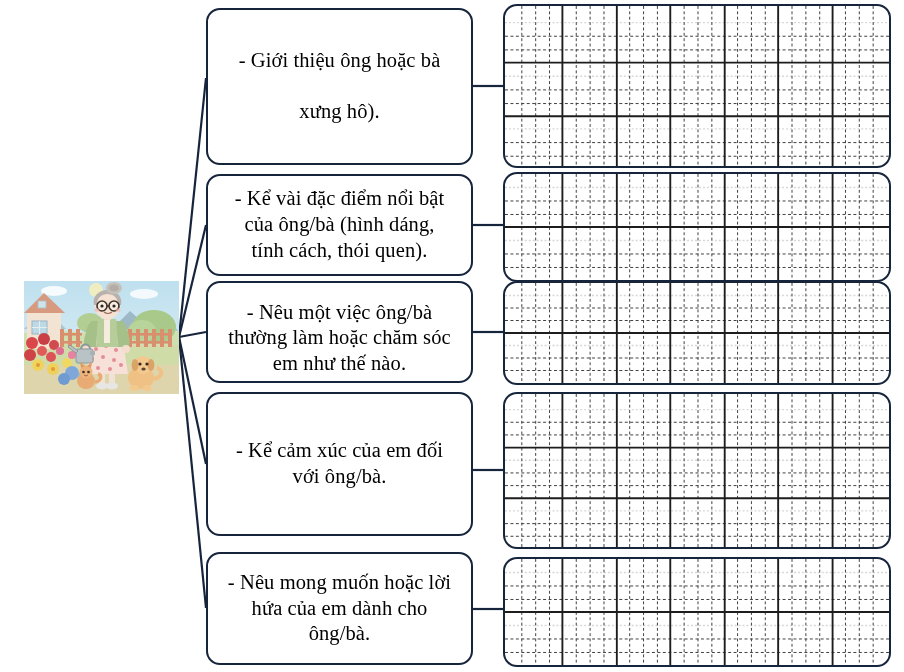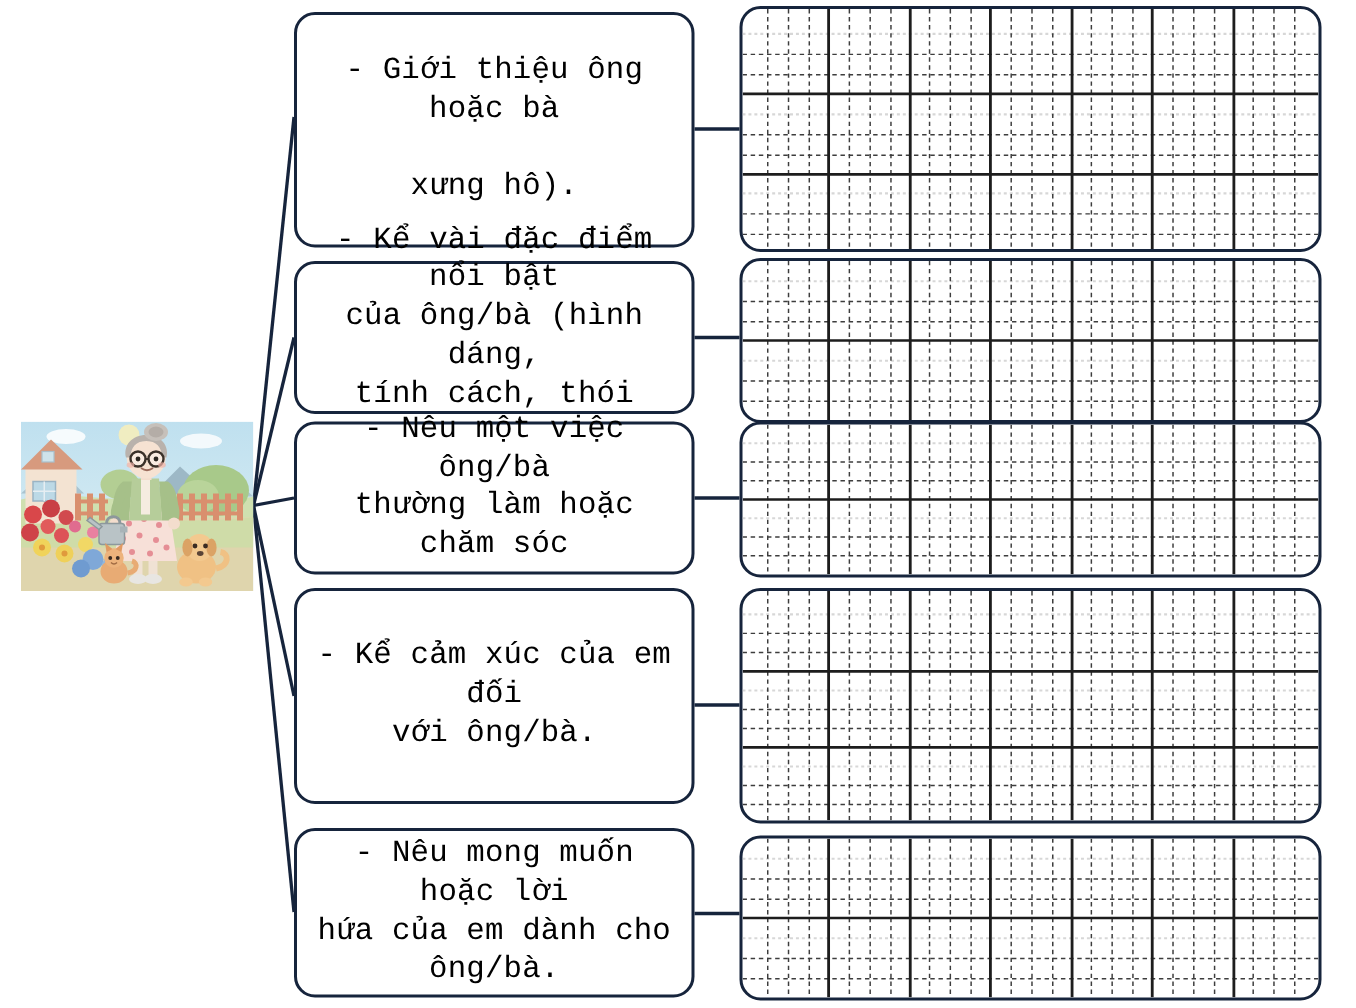--- a/index.html
+++ b/index.html
@@ -1,20 +1,20 @@
 <!DOCTYPE html>
 <html><head>
 <meta charset="utf-8">
 <style>
   html,body{margin:0;padding:0;background:#ffffff;}
   body{
     width:904px;height:672px;position:relative;overflow:hidden;
     font-family:"Liberation Serif","DejaVu Serif",serif;
   }
-  #stage{position:absolute;left:6px;top:0;width:856px;height:672px;font-family:Liberation Mono, monospace;}
+  #stage{position:absolute;left:16px;top:0;width:856px;height:672px;}
 
   
   #connectors{position:absolute;left:0;top:0;width:904px;height:672px;pointer-events:none;}
 
   
   .illustration{
     position:absolute;left:8px;top:281px;width:155px;height:113px;
     overflow:hidden;border:0;
   }
   .illustration svg{display:block;width:155px;height:113px;}
@@ -340,20 +340,21 @@
           <line x1="0" y1="55" x2="388" y2="55"></line>
         </g>
       </svg>
     </div>
   </div>
 
   <div class="rbox textbox" style="left:190px;top:281px;width:267px;height:102px;align-items:flex-end;">
     <div class="t">
       <span>- Nêu một việc ông/bà</span><br>
       <span>thường làm hoặc chăm sóc</span><br>
+      <span>em như thế nào.</span>
     </div>
   </div>
   <div class="rbox gridbox" style="left:487px;top:281px;width:388px;height:104px;">
     <div class="gridinner">
       <svg viewBox="0 0 388 104" preserveAspectRatio="none">
         <g stroke="#d7d7d7" stroke-width="1.4" stroke-dasharray="2,2">
           <line x1="0" y1="13" x2="388" y2="13"></line>
             <line x1="0" y1="65" x2="388" y2="65"></line>
         </g>
         <g stroke="#3d3d3d" stroke-width="1" stroke-dasharray="3,2.5">

